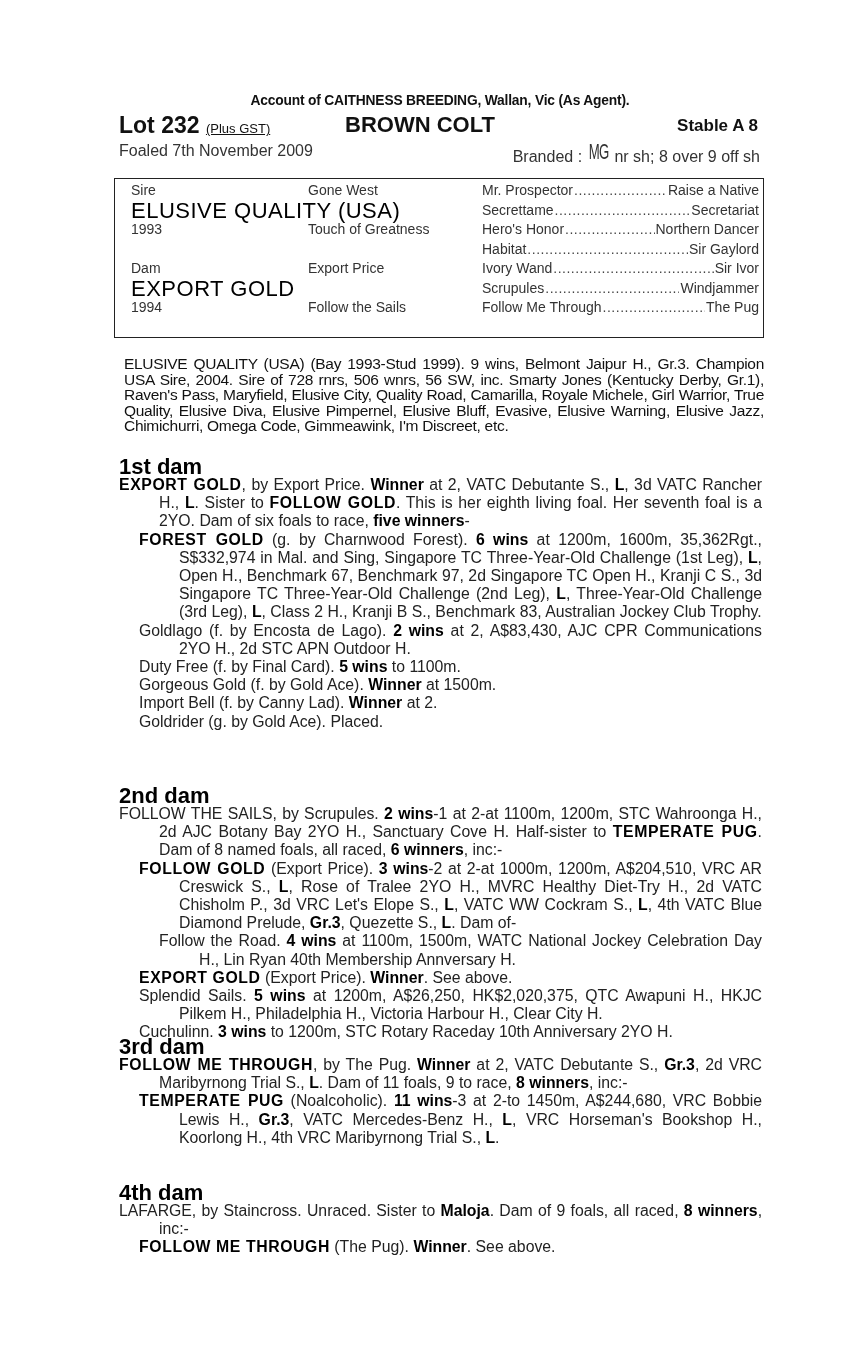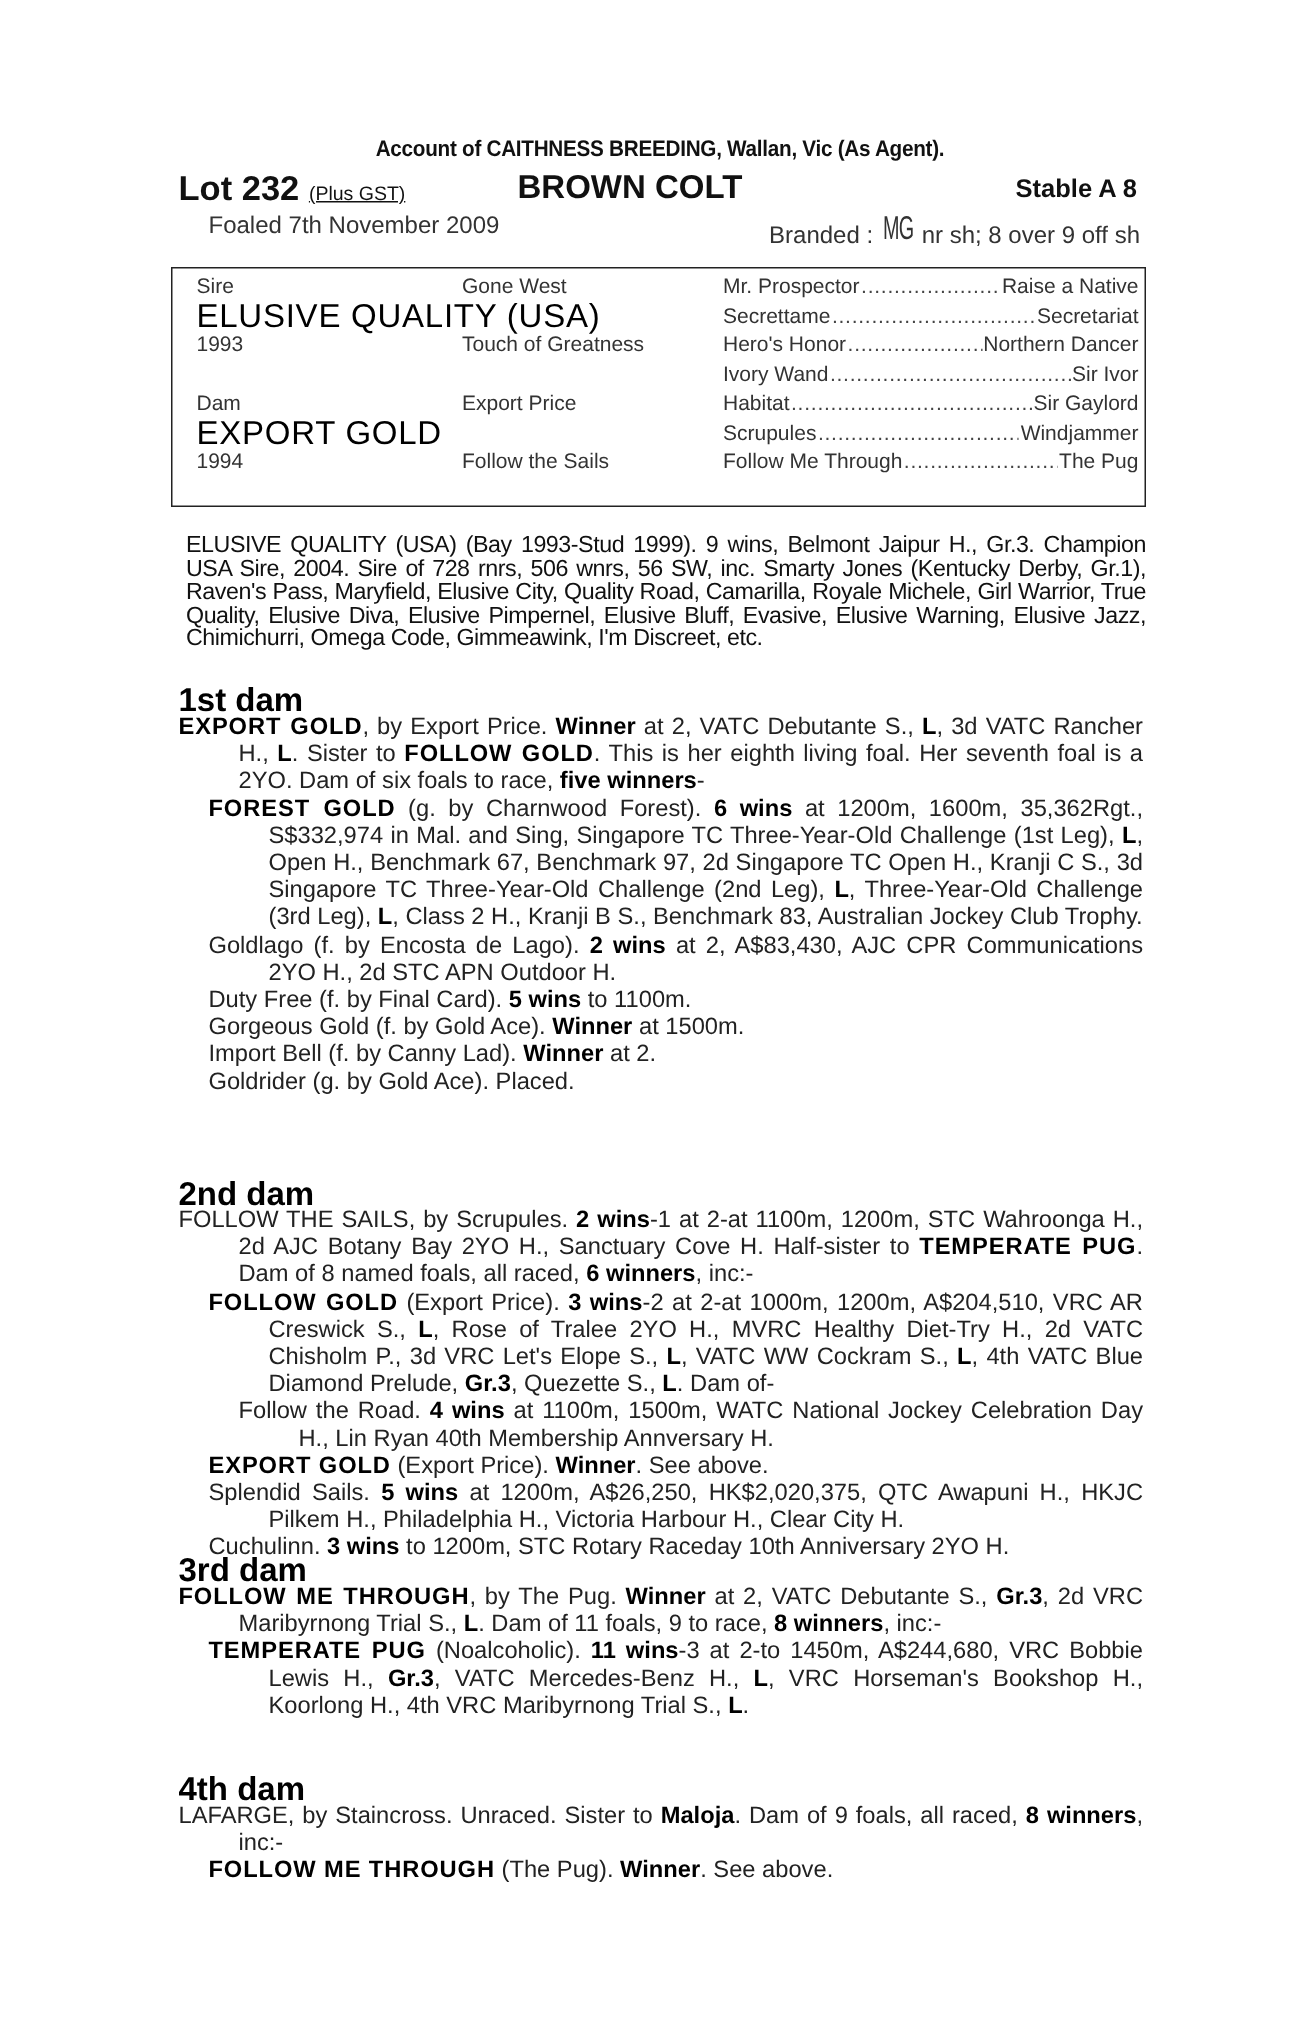--- a/index.html
+++ b/index.html
@@ -4,21 +4,21 @@
 <style>
   html, body { margin: 0; padding: 0; background: #ffffff; }
   body { width: 860px; height: 1356px; position: relative; color: #111; font-family: "Liberation Sans", sans-serif; }
   .page { position: absolute; left: 114px; top: 88px; width: 652px; }
   .account { text-align: center; font-weight: bold; font-size: 15px; letter-spacing: -0.2px; transform: scaleX(0.92); margin-top: 3px; height: 19px; }
   .lotrow { position: relative; height: 28px; }
   .lot { position: absolute; left: 5px; top: 2px; font-weight: bold; font-size: 23px; }
   .lot .gst { font-weight: normal; font-size: 13px; text-decoration: underline; }
   .colt { position: absolute; left: 231px; top: 2px; font-weight: bold; font-size: 22px; }
   .stable { position: absolute; right: 8px; top: 6px; font-weight: bold; font-size: 17px; }
-  .foalrow { position: relative; height: 26px; font-size: 16px; color: #333; margin-left: 20px; }
+  .foalrow { position: relative; height: 26px; font-size: 16px; color: #333; }
   .foaled { position: absolute; left: 5px; top: 4px; }
   .branded { position: absolute; right: 6px; top: 4px; }
   .brandmark { font-size: 22px; display: inline-block; transform: scaleX(0.6); margin: 0 -5px; position: relative; top: -3px; letter-spacing: -1px; }
   .pedigree { position: absolute; left: 0; top: 90px; width: 648px; height: 158px; border: 1.5px solid #222; font-size: 14px; color: #333; }
   .ped-col { position: absolute; }
   .ped-col div { height: 19.5px; line-height: 19.5px; white-space: nowrap; }
   .ped-col .bigname { font-weight: normal; font-size: 22px; color: #000; letter-spacing: 0.5px; }
   .ped-right { left: 367px; top: 2px; width: 277px; }
   .ped-right div { display: flex; }
   .ped-right .dots { flex: 1; overflow: hidden; color: #444; margin: 0 1px; }
@@ -81,28 +81,28 @@
           <span>Secrettame</span>
           <span class="dots"></span>
           <span>Secretariat</span>
         </div>
       <div>
           <span>Hero's Honor</span>
           <span class="dots"></span>
           <span>Northern Dancer</span>
         </div>
       <div>
+          <span>Habitat</span>
+          <span class="dots"></span>
+          <span>Sir Gaylord</span>
+        </div>
+      <div>
           <span>Ivory Wand</span>
           <span class="dots"></span>
           <span>Sir Ivor</span>
-        </div>
-      <div>
-          <span>Habitat</span>
-          <span class="dots"></span>
-          <span>Sir Gaylord</span>
         </div>
       <div>
           <span>Scrupules</span>
           <span class="dots"></span>
           <span>Windjammer</span>
         </div>
       <div>
           <span>Follow Me Through</span>
           <span class="dots"></span>
           <span>The Pug</span>

